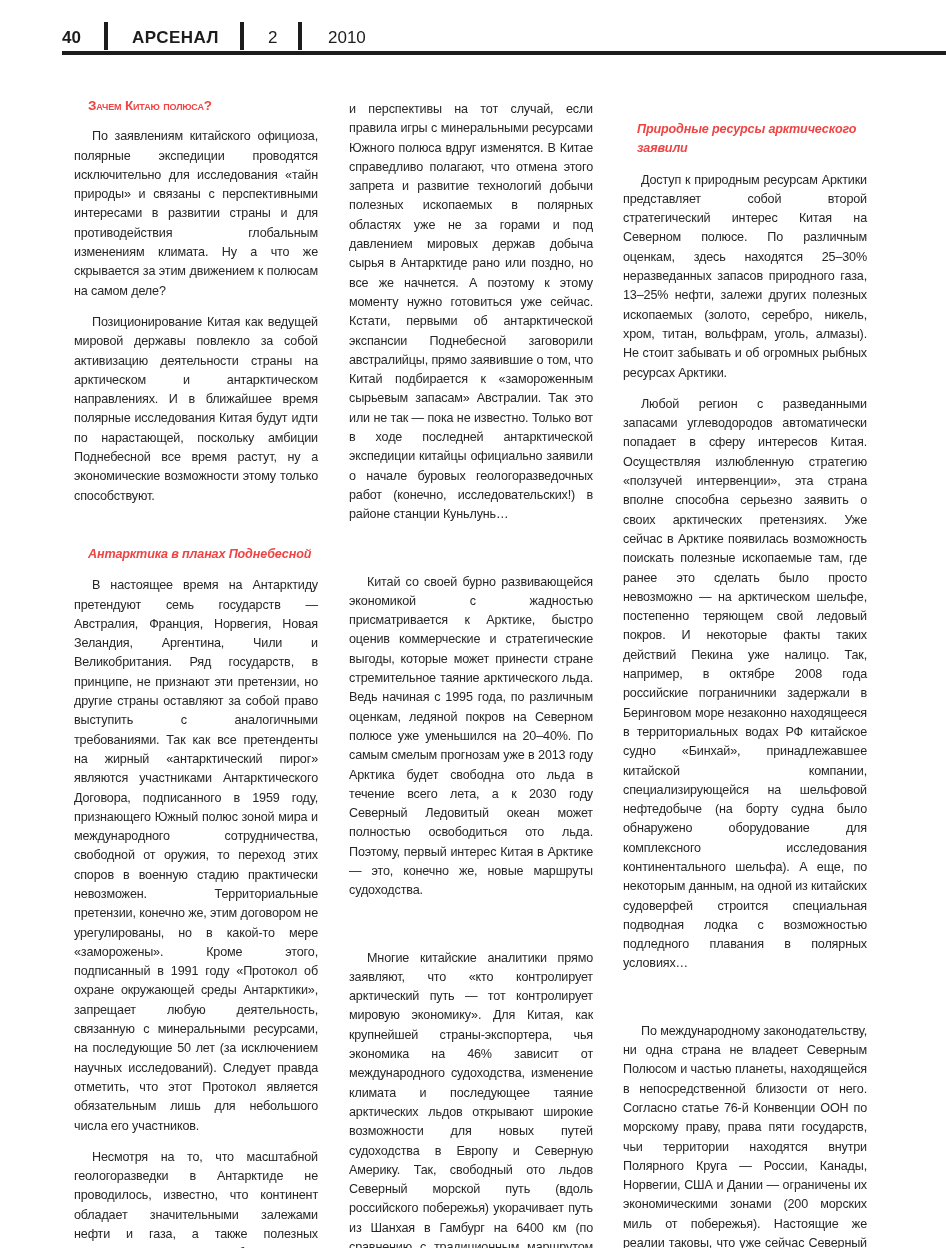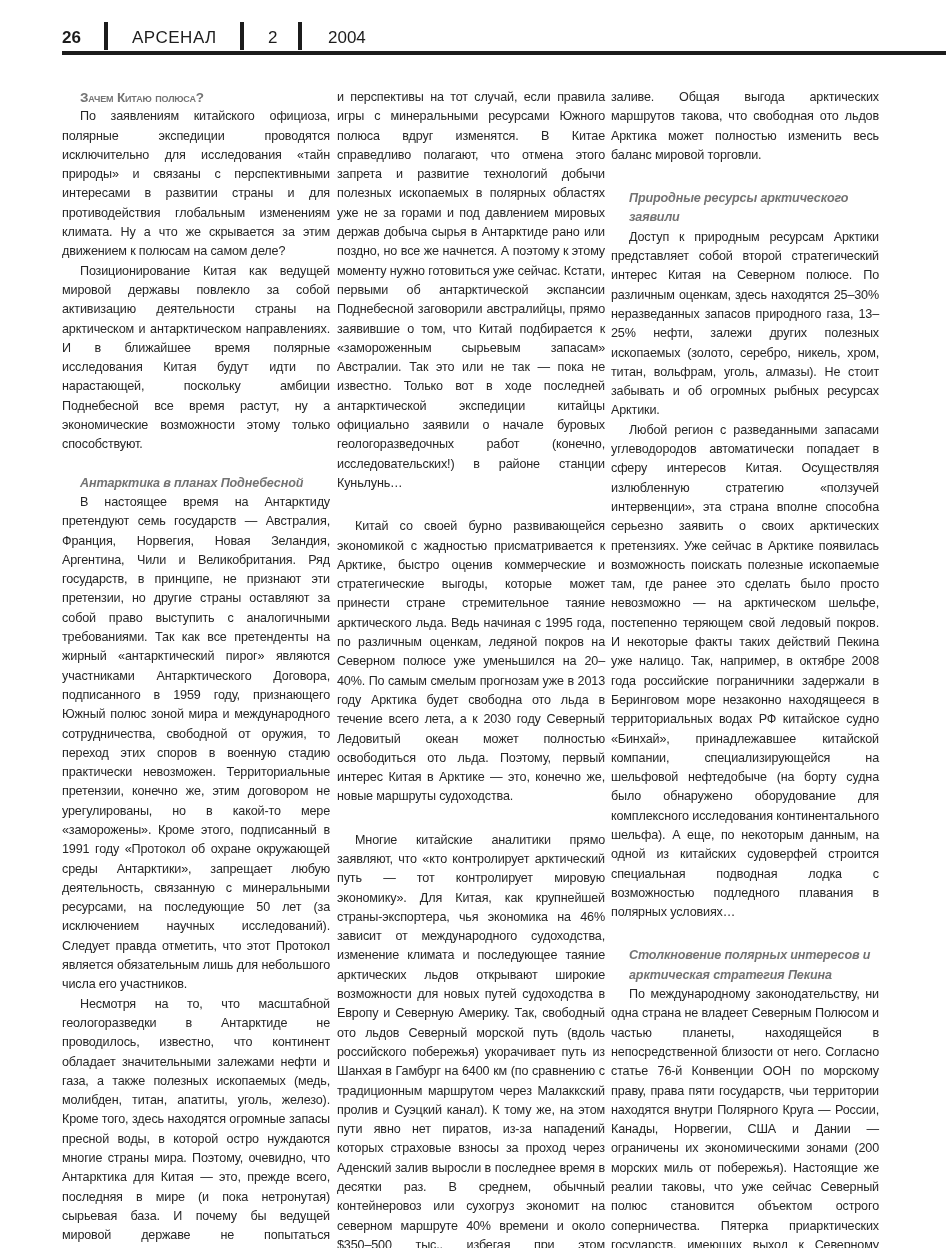--- a/index.html
+++ b/index.html
@@ -1,48 +1,48 @@
 <!DOCTYPE html>
 <html><head>
 <meta charset="utf-8">
 <style>
   html, body { margin: 0; padding: 0; background: #ffffff; }
   body { width: 946px; height: 1248px; position: relative; overflow: hidden; font-family: "Liberation Sans", sans-serif; color: #222; }
   .header { position: absolute; left: 62px; top: 22px; width: 884px; height: 30px; }
   .header .rule { position: absolute; left: 0; right: 0; top: 29px; height: 4px; background: #1c1c1c; }
   .hitem { position: absolute; top: 6px; font-size: 17px; line-height: 20px; color: #1c1c1c; }
   .hpage { left: 0; font-weight: bold; }
-  .hmag { left: 70px; font-weight: normal; letter-spacing: 0.5px; }
+  .hmag { left: 70px; font-weight: bold; letter-spacing: 0.5px; }
   .hissue { left: 206px; }
   .hyear { left: 266px; }
   .sep { position: absolute; top: 0; width: 4px; height: 28px; background: #1c1c1c; }
   .sep1 { left: 42px; } .sep2 { left: 178px; } .sep3 { left: 236px; }
 
   .col { position: absolute; top: 88px; width: 268px; font-family: "Liberation Sans", sans-serif; font-size: 12.6px; line-height: 19.3px; text-align: justify; color: #262626; letter-spacing: -0.15px; }
   .col1 { left: 62px; }
   .col2 { left: 337px; }
   .col3 { left: 611px; }
-  .col p { margin: 0; text-indent: 18px; }
+  .col p { margin: 12px; text-indent: 18px; }
   .col p.cont { text-indent: 0; }
-  .col h3 { margin: 0; padding-left: 18px; font-size: 12.6px; line-height: 19.3px; font-weight: bold; font-style: italic; text-align: left; color: #737373; }
+  .col h3 { margin: 8px; padding-left: 18px; font-size: 12.6px; line-height: 19.3px; font-weight: bold; font-style: italic; text-align: left; color: #ef4444; }
   .col h3.caps { font-style: normal; font-variant: small-caps; font-size: 13.5px; }
   .gap { height: 19px; }
   .gap2 { height: 24px; }
 </style>
 </head>
 <body>
 
 <div class="header">
-  <span class="hitem hpage">26</span>
+  <span class="hitem hpage">40</span>
   <span class="sep sep1"></span>
   <span class="hitem hmag">АРСЕНАЛ</span>
   <span class="sep sep2"></span>
   <span class="hitem hissue">2</span>
   <span class="sep sep3"></span>
-  <span class="hitem hyear">2004</span>
+  <span class="hitem hyear">2010</span>
   <div class="rule"></div>
 </div>
 
 <div class="col col1">
   <h3 class="caps">Зачем Китаю полюса?</h3>
   <p>По заявлениям китайского официоза, полярные экспедиции проводятся исключительно для исследования «тайн природы» и связаны с перспективными интересами в развитии страны и для противодействия глобальным изменениям климата. Ну а что же скрывается за этим движением к полюсам на самом деле?</p>
   <p>Позиционирование Китая как ведущей мировой державы повлекло за собой активизацию деятельности страны на арктическом и антарктическом направлениях. И в ближайшее время полярные исследования Китая будут идти по нарастающей, поскольку амбиции Поднебесной все время растут, ну а экономические возможности этому только способствуют.</p>
   <div class="gap"></div>
   <h3>Антарктика в планах Поднебесной</h3>
   <p>В настоящее время на Антарктиду претендуют семь государств — Австралия, Франция, Норвегия, Новая Зеландия, Аргентина, Чили и Великобритания. Ряд государств, в принципе, не признают эти претензии, но другие страны оставляют за собой право выступить с аналогичными требованиями. Так как все претенденты на жирный «антарктический пирог» являются участниками Антарктического Договора, подписанного в 1959 году, признающего Южный полюс зоной мира и международного сотрудничества, свободной от оружия, то переход этих споров в военную стадию практически невозможен. Территориальные претензии, конечно же, этим договором не урегулированы, но в какой-то мере «заморожены». Кроме этого, подписанный в 1991 году «Протокол об охране окружающей среды Антарктики», запрещает любую деятельность, связанную с минеральными ресурсами, на последующие 50 лет (за исключением научных исследований). Следует правда отметить, что этот Протокол является обязательным лишь для небольшого числа его участников.</p>
@@ -52,21 +52,19 @@
 
 <div class="col col2">
   <p class="cont">и перспективы на тот случай, если правила игры с минеральными ресурсами Южного полюса вдруг изменятся. В Китае справедливо полагают, что отмена этого запрета и развитие технологий добычи полезных ископаемых в полярных областях уже не за горами и под давлением мировых держав добыча сырья в Антарктиде рано или поздно, но все же начнется. А поэтому к этому моменту нужно готовиться уже сейчас. Кстати, первыми об антарктической экспансии Поднебесной заговорили австралийцы, прямо заявившие о том, что Китай подбирается к «замороженным сырьевым запасам» Австралии. Так это или не так — пока не известно. Только вот в ходе последней антарктической экспедиции китайцы официально заявили о начале буровых геологоразведочных работ (конечно, исследовательских!) в районе станции Куньлунь…</p>
   <div class="gap2"></div>
   <p>Китай со своей бурно развивающейся экономикой с жадностью присматривается к Арктике, быстро оценив коммерческие и стратегические выгоды, которые может принести стране стремительное таяние арктического льда. Ведь начиная с 1995 года, по различным оценкам, ледяной покров на Северном полюсе уже уменьшился на 20–40%. По самым смелым прогнозам уже в 2013 году Арктика будет свободна ото льда в течение всего лета, а к 2030 году Северный Ледовитый океан может полностью освободиться ото льда. Поэтому, первый интерес Китая в Арктике — это, конечно же, новые маршруты судоходства.</p>
   <div class="gap2"></div>
   <p>Многие китайские аналитики прямо заявляют, что «кто контролирует арктический путь — тот контролирует мировую экономику». Для Китая, как крупнейшей страны-экспортера, чья экономика на 46% зависит от международного судоходства, изменение климата и последующее таяние арктических льдов открывают широкие возможности для новых путей судоходства в Европу и Северную Америку. Так, свободный ото льдов Северный морской путь (вдоль российского побережья) укорачивает путь из Шанхая в Гамбург на 6400 км (по сравнению с традиционным маршрутом через Малаккский пролив и Суэцкий канал). К тому же, на этом пути явно нет пиратов, из-за нападений которых страховые взносы за проход через Аденский залив выросли в последнее время в десятки раз. В среднем, обычный контейнеровоз или сухогруз экономит на северном маршруте 40% времени и около $350–500 тыс., избегая при этом малоприятной перспективы встречи с пиратами где-нибудь в Южно-Китайском море или Аденском</p>
 </div>
 
 <div class="col col3">
-  <p class="cont">заливе. Общая выгода арктических маршрутов такова, что свободная ото льдов Арктика может полностью изменить весь баланс мировой торговли.</p>
   <div class="gap2"></div>
   <h3>Природные ресурсы арктического заявили</h3>
   <p>Доступ к природным ресурсам Арктики представляет собой второй стратегический интерес Китая на Северном полюсе. По различным оценкам, здесь находятся 25–30% неразведанных запасов природного газа, 13–25% нефти, залежи других полезных ископаемых (золото, серебро, никель, хром, титан, вольфрам, уголь, алмазы). Не стоит забывать и об огромных рыбных ресурсах Арктики.</p>
   <p>Любой регион с разведанными запасами углеводородов автоматически попадает в сферу интересов Китая. Осуществляя излюбленную стратегию «ползучей интервенции», эта страна вполне способна серьезно заявить о своих арктических претензиях. Уже сейчас в Арктике появилась возможность поискать полезные ископаемые там, где ранее это сделать было просто невозможно — на арктическом шельфе, постепенно теряющем свой ледовый покров. И некоторые факты таких действий Пекина уже налицо. Так, например, в октябре 2008 года российские пограничники задержали в Беринговом море незаконно находящееся в территориальных водах РФ китайское судно «Бинхай», принадлежавшее китайской компании, специализирующейся на шельфовой нефтедобыче (на борту судна было обнаружено оборудование для комплексного исследования континентального шельфа). А еще, по некоторым данным, на одной из китайских судоверфей строится специальная подводная лодка с возможностью подледного плавания в полярных условиях…</p>
   <div class="gap2"></div>
-  <h3>Столкновение полярных интересов и арктическая стратегия Пекина</h3>
   <p>По международному законодательству, ни одна страна не владеет Северным Полюсом и частью планеты, находящейся в непосредственной близости от него. Согласно статье 76-й Конвенции ООН по морскому праву, права пяти государств, чьи территории находятся внутри Полярного Круга — России, Канады, Норвегии, США и Дании — ограничены их экономическими зонами (200 морских миль от побережья). Настоящие же реалии таковы, что уже сейчас Северный полюс становится объектом острого соперничества. Пятерка приарктических государств, имеющих выход к Северному Ледовитому океану, в последние годы пытается разграничить арктическую территорию, богатую на запасы углеводородов. К арктической гонке и разработке полярного шельфа готовы подключиться еще свыше 20</p>
 </div>
 
 </body></html>

